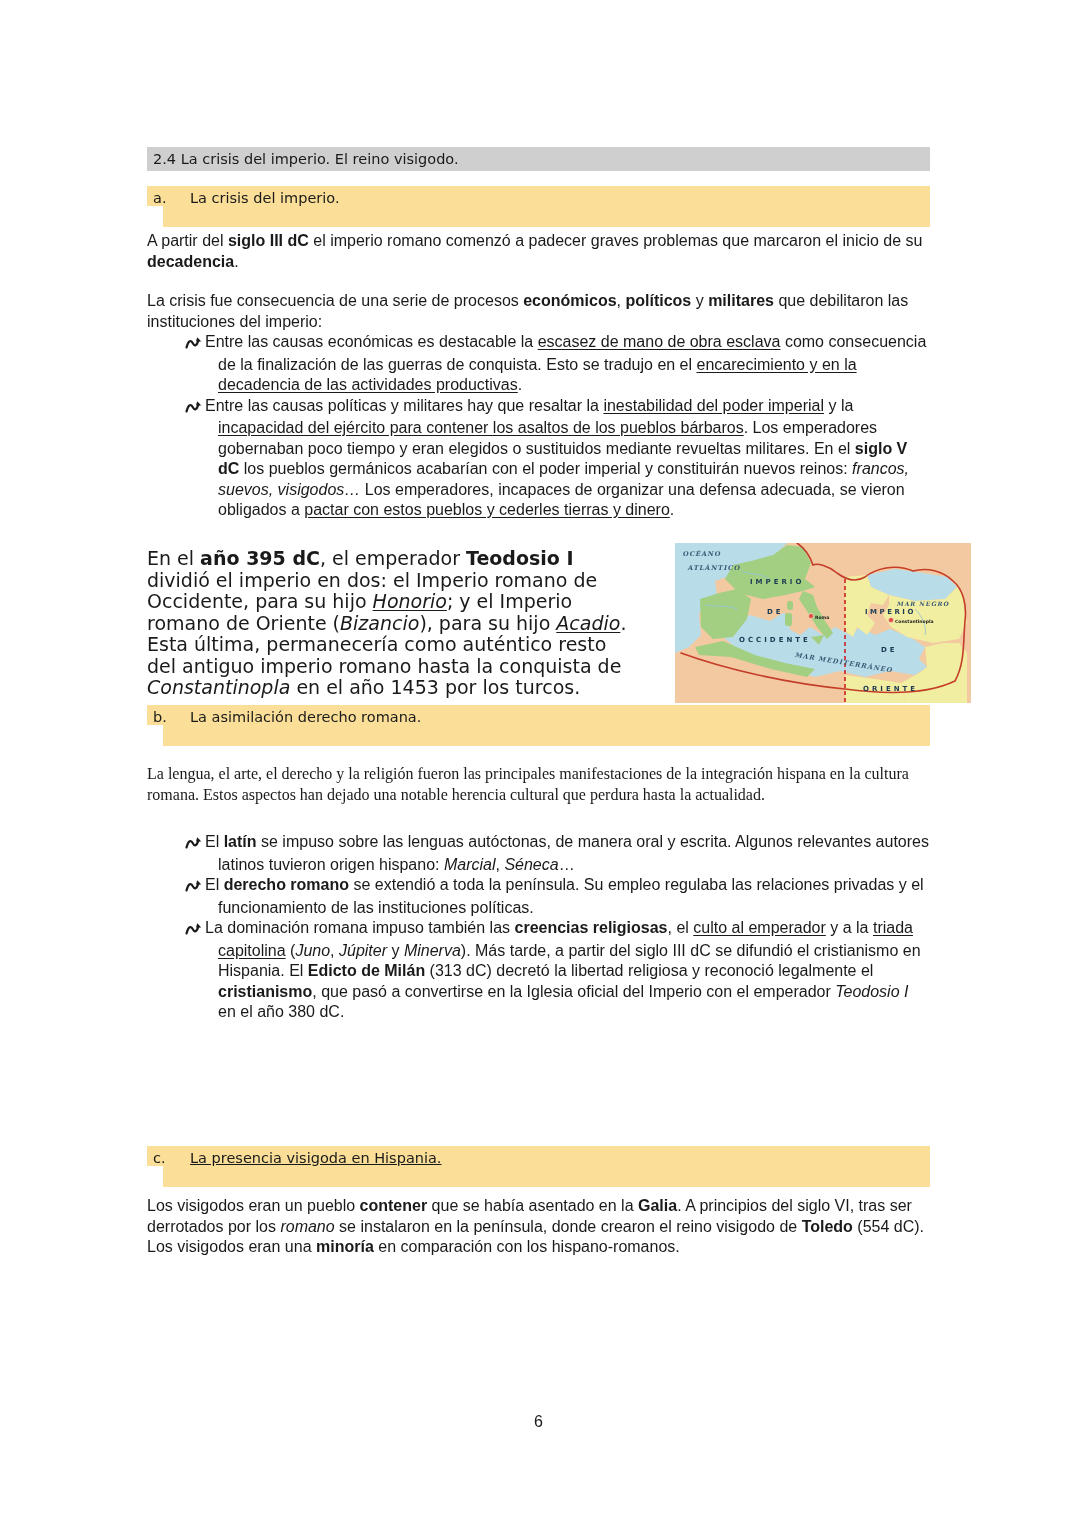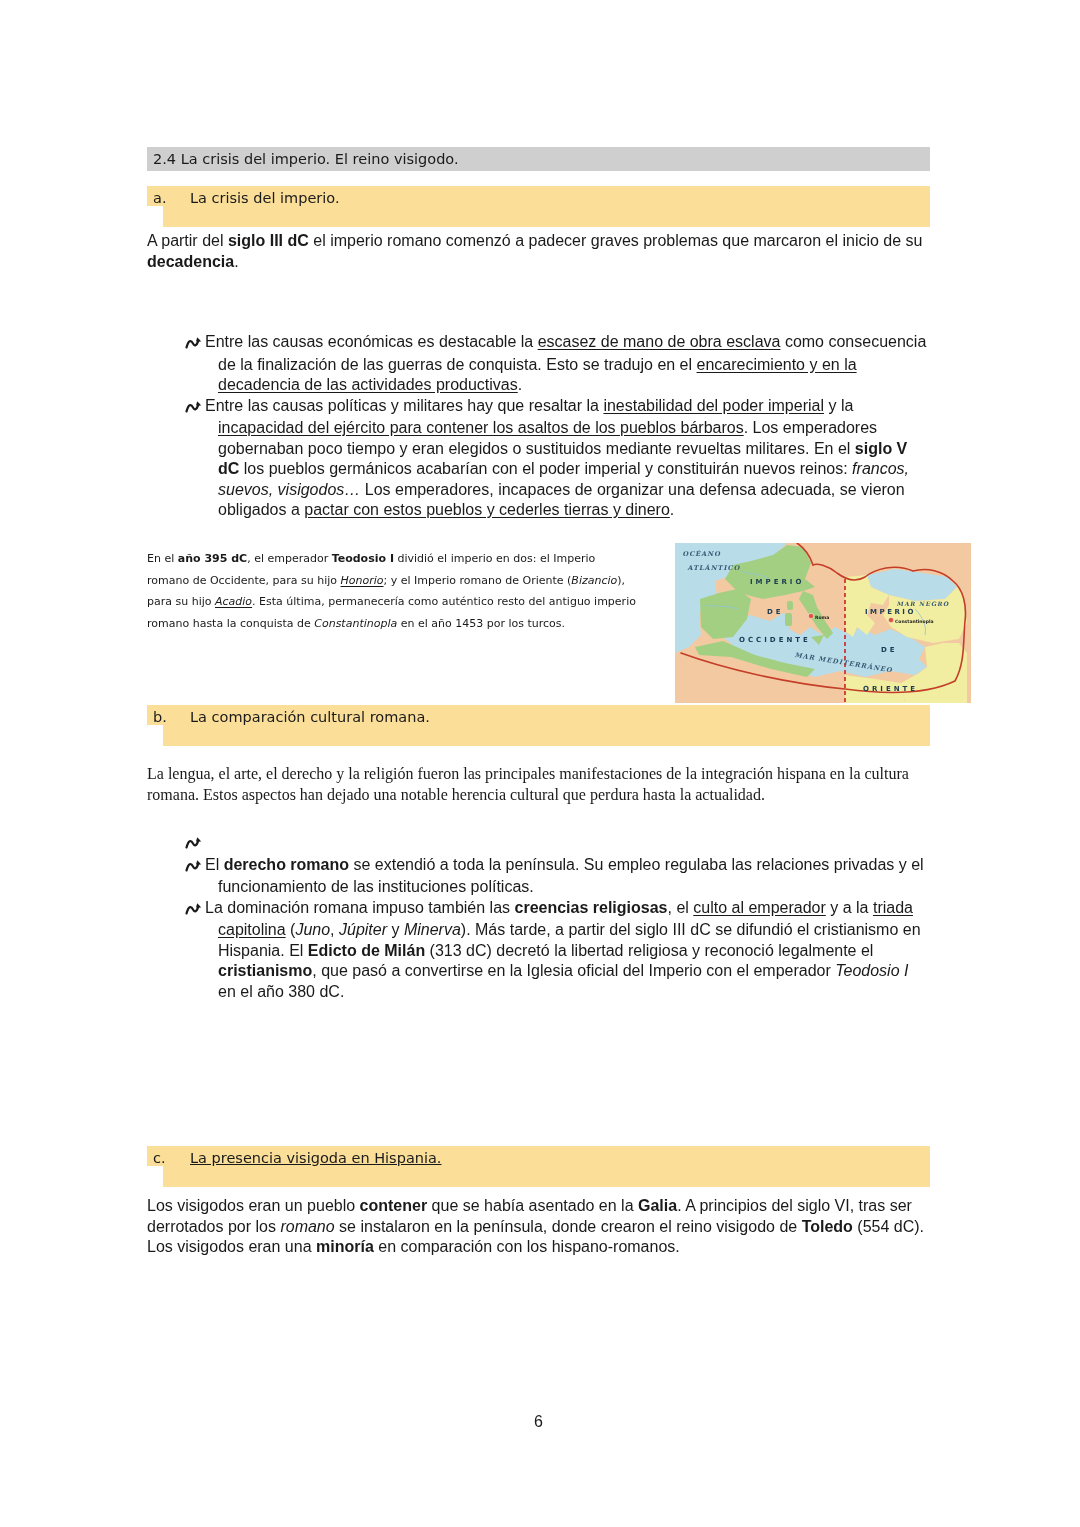--- a/index.html
+++ b/index.html
@@ -29,21 +29,21 @@
   .section-bar{height:41px;background:var(--highlight_yellow);
                font-family:"DejaVu Sans",sans-serif;font-size:14.5px;line-height:20px;}
   .section-bar .inner{padding:2px 0 0 6px;}
   .sec-label{display:inline-block;width:37px;}
   .section-bar .notch{position:absolute;left:0;bottom:0;width:16px;height:21px;background:#fff;}
   
   .bullet{padding-left:71px;text-indent:-33px;}
   .bullet .marker{display:inline-block;width:20px;text-indent:0;vertical-align:-2px;}
   .bullet .marker svg{display:inline;}
   
-  .p395{font-family:"DejaVu Sans",sans-serif;font-size:11px;line-height:21.5px;width:490px;}
+  .p395{font-family:"DejaVu Sans",sans-serif;font-size:19px;line-height:21.5px;width:490px;}
   
   .map-figure{position:absolute;left:635px;top:543px;width:296px;height:160px;padding-left:40px;}
   .map-figure svg{display:block;}
   .sea{fill:var(--map_sea);}
   .green{fill:var(--map_land_green);}
   .yellowland{fill:var(--map_land_yellow);}
   .beige{fill:var(--map_land_beige);}
   .redline{fill:none;stroke:var(--map_border_red);stroke-width:1.6;stroke-linecap:round;}
   .dashline{fill:none;stroke:#cc2222;stroke-width:1.6;stroke-dasharray:4 3;}
   .river{fill:none;stroke:#8fc4d8;stroke-width:0.8;}
@@ -66,20 +66,21 @@
 
   <div class="blk body-text" style="top:231px;">A partir del <b>siglo III dC</b> el imperio romano comenzó a padecer graves problemas que marcaron el inicio de su <b>decadencia</b>.</div>
 
   <div class="blk section-bar" style="top:186px;">
     <div class="inner">
       <span class="sec-label">a.</span><span>La crisis del imperio.</span>
     </div>
     <div class="notch"></div>
   </div>
 
+  <div class="blk body-text" style="top:291px;">La crisis fue consecuencia de una serie de procesos <b>económicos</b>, <b>políticos</b> y <b>militares</b> que debilitaron las instituciones del imperio:</div>
 
   <div class="blk body-text" style="top:332px;">
     <div class="bullet">
       <span class="marker"><svg width="19" height="14" viewBox="0 0 19 14">
             <path d="M1.5,12.5 C3.5,5 6,4.5 8,8.5 C9.5,11.5 11.5,11 13.5,5.5" fill="none" stroke="#1a1a1a" stroke-width="2.2" stroke-linecap="round"></path>
             <path d="M12.2,2.2 L16.2,6.6 L11,6.4 Z" fill="#1a1a1a"></path>
           </svg></span><span>Entre las causas económicas es destacable la <u>escasez de mano de obra esclava</u> como consecuencia de la finalización de las guerras de conquista. Esto se tradujo en el <u>encarecimiento y en la decadencia de las actividades productivas</u>.</span>
     </div>
     <div class="bullet">
       <span class="marker"><svg width="19" height="14" viewBox="0 0 19 14">
@@ -132,33 +133,33 @@
       <text class="map-caps" x="188" y="148">ORIENTE</text>
       <circle class="city-dot" cx="136" cy="73" r="2.6"></circle>
       <text class="map-city" x="140" y="75.5">Roma</text>
       <circle class="city-dot" cx="216" cy="77" r="2.6"></circle>
       <text class="map-city" x="220" y="79.5">Constantinopla</text>
     </svg>
   </div>
 
   <div class="blk section-bar" style="top:705px;">
     <div class="inner">
-      <span class="sec-label">b.</span><span>La comparación cultural romana.</span>
+      <span class="sec-label">b.</span><span>La asimilación derecho romana.</span>
     </div>
     <div class="notch"></div>
   </div>
 
   <div class="blk body-text" style="top:764px;font-family:Liberation Serif, serif;">La lengua, el arte, el derecho y la religión fueron las principales manifestaciones de la integración hispana en la cultura romana. Estos aspectos han dejado una notable herencia cultural que perdura hasta la actualidad.</div>
 
   <div class="blk body-text" style="top:832px;">
     <div class="bullet">
       <span class="marker"><svg width="19" height="14" viewBox="0 0 19 14">
             <path d="M1.5,12.5 C3.5,5 6,4.5 8,8.5 C9.5,11.5 11.5,11 13.5,5.5" fill="none" stroke="#1a1a1a" stroke-width="2.2" stroke-linecap="round"></path>
             <path d="M12.2,2.2 L16.2,6.6 L11,6.4 Z" fill="#1a1a1a"></path>
-          </svg></span>
+          </svg></span><span>El <b>latín</b> se impuso sobre las lenguas autóctonas, de manera oral y escrita. Algunos relevantes autores latinos tuvieron origen hispano: <i>Marcial</i>, <i>Séneca</i>…</span>
     </div>
     <div class="bullet">
       <span class="marker"><svg width="19" height="14" viewBox="0 0 19 14">
             <path d="M1.5,12.5 C3.5,5 6,4.5 8,8.5 C9.5,11.5 11.5,11 13.5,5.5" fill="none" stroke="#1a1a1a" stroke-width="2.2" stroke-linecap="round"></path>
             <path d="M12.2,2.2 L16.2,6.6 L11,6.4 Z" fill="#1a1a1a"></path>
           </svg></span><span>El <b>derecho romano</b> se extendió a toda la península. Su empleo regulaba las relaciones privadas y el funcionamiento de las instituciones políticas.</span>
     </div>
     <div class="bullet">
       <span class="marker"><svg width="19" height="14" viewBox="0 0 19 14">
             <path d="M1.5,12.5 C3.5,5 6,4.5 8,8.5 C9.5,11.5 11.5,11 13.5,5.5" fill="none" stroke="#1a1a1a" stroke-width="2.2" stroke-linecap="round"></path>

